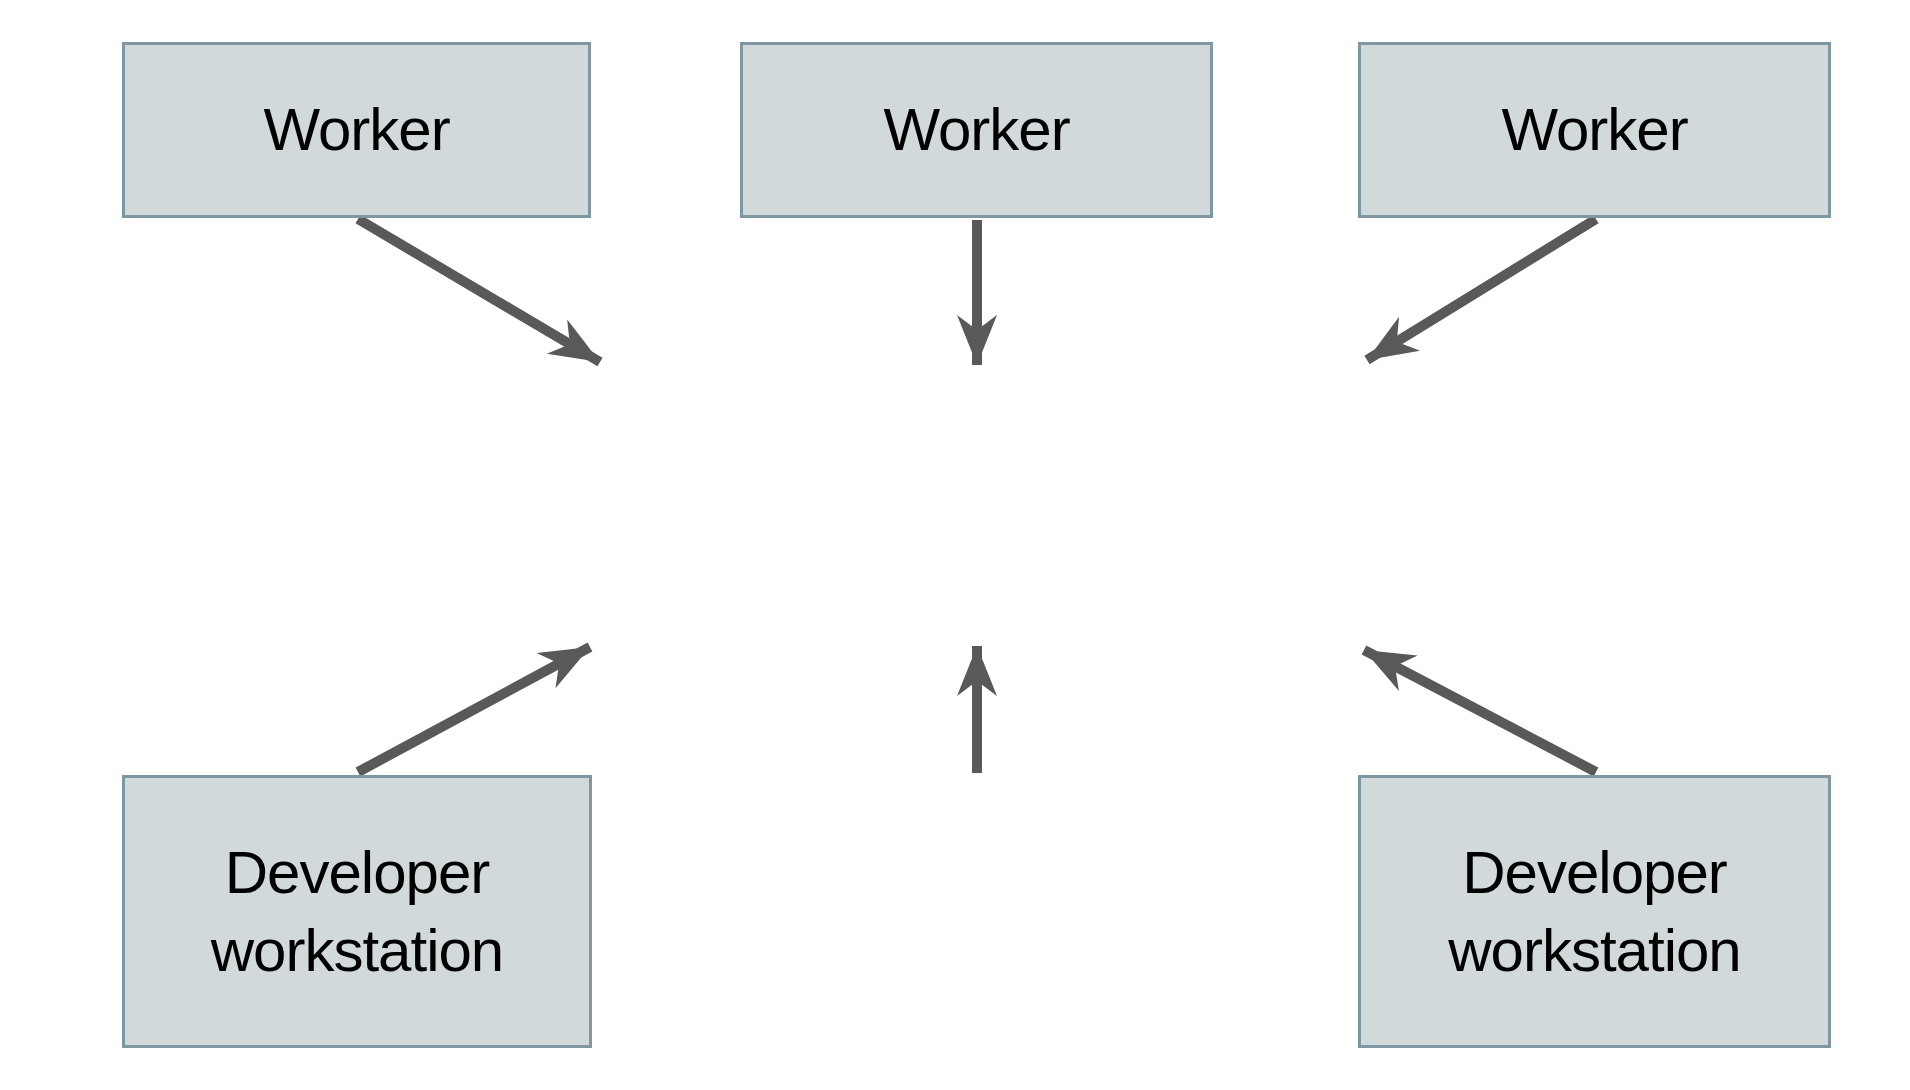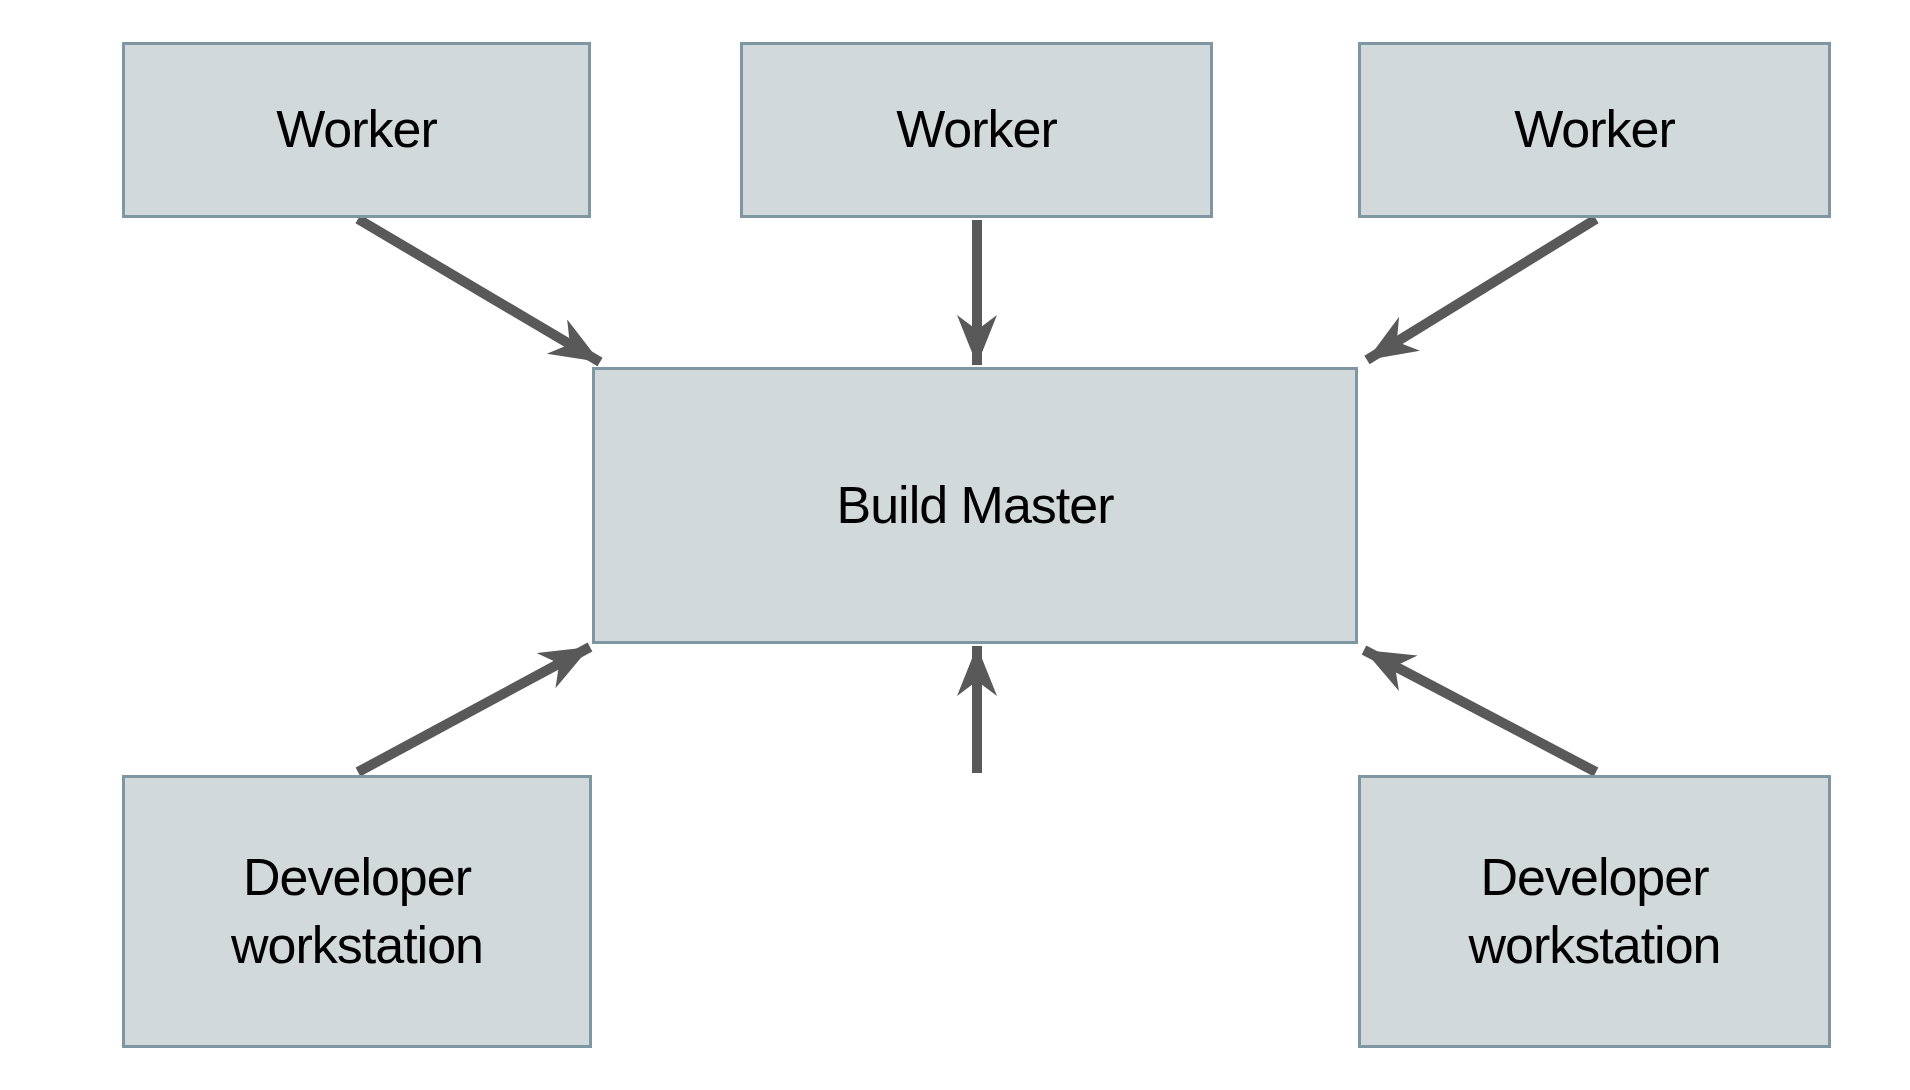--- a/index.html
+++ b/index.html
@@ -30,21 +30,21 @@
   .node {
     position: absolute;
     background: var(--node-fill);
     border: 3px solid var(--node-border);
     display: flex;
     align-items: center;
     justify-content: center;
     text-align: center;
   }
   .node-label {
-    font-size: 52px;
+    font-size: 60px;
     line-height: 1.3;
     letter-spacing: -1px;
     color: var(--text);
     padding: 0 10px;
   }
   
   .node-worker-1 { left: 122px; top: 42px;  width: 469px; height: 176px; }
   .node-worker-2 { left: 740px; top: 42px;  width: 473px; height: 176px; }
   .node-worker-3 { left: 1358px; top: 42px; width: 473px; height: 176px; }
   
@@ -85,23 +85,20 @@
   </div>
 
   <div class="node node-worker-2">
     <span class="node-label">Worker</span>
   </div>
 
   <div class="node node-worker-3">
     <span class="node-label">Worker</span>
   </div>
 
-  <div class="node node-build-master">
-    <span class="node-label">Build Master</span>
-  </div>
 
   <div class="node node-dev-left">
     <span class="node-label">Developer workstation</span>
   </div>
 
 
   <div class="node node-dev-right">
     <span class="node-label">Developer workstation</span>
   </div>
 

